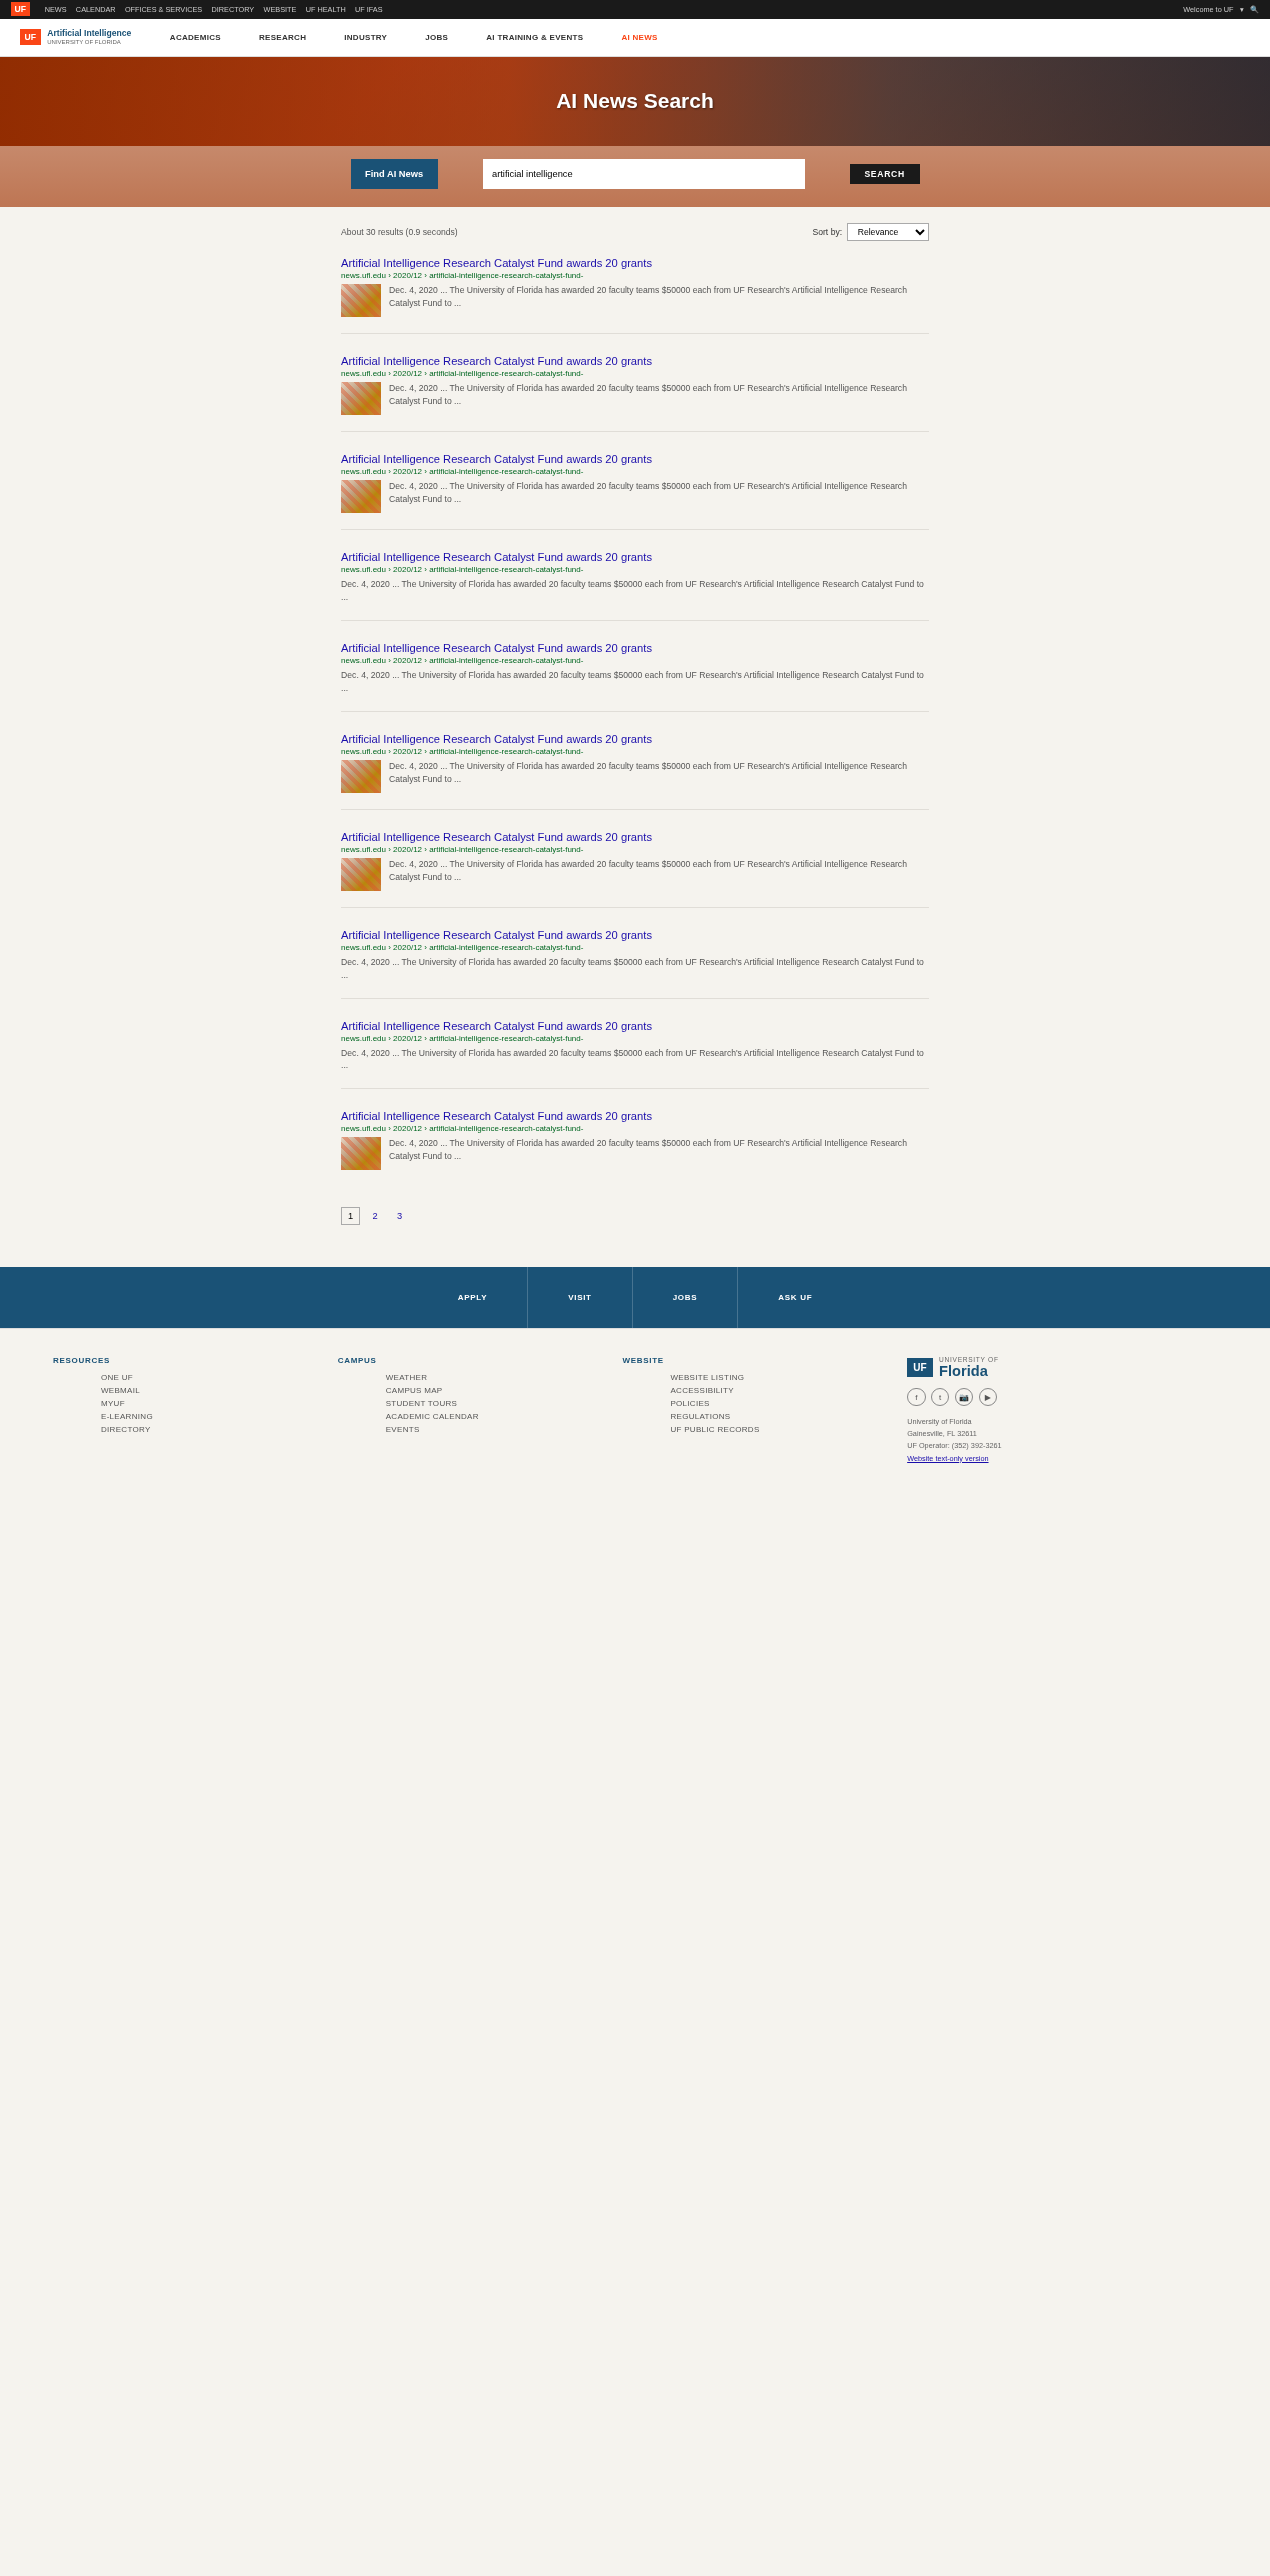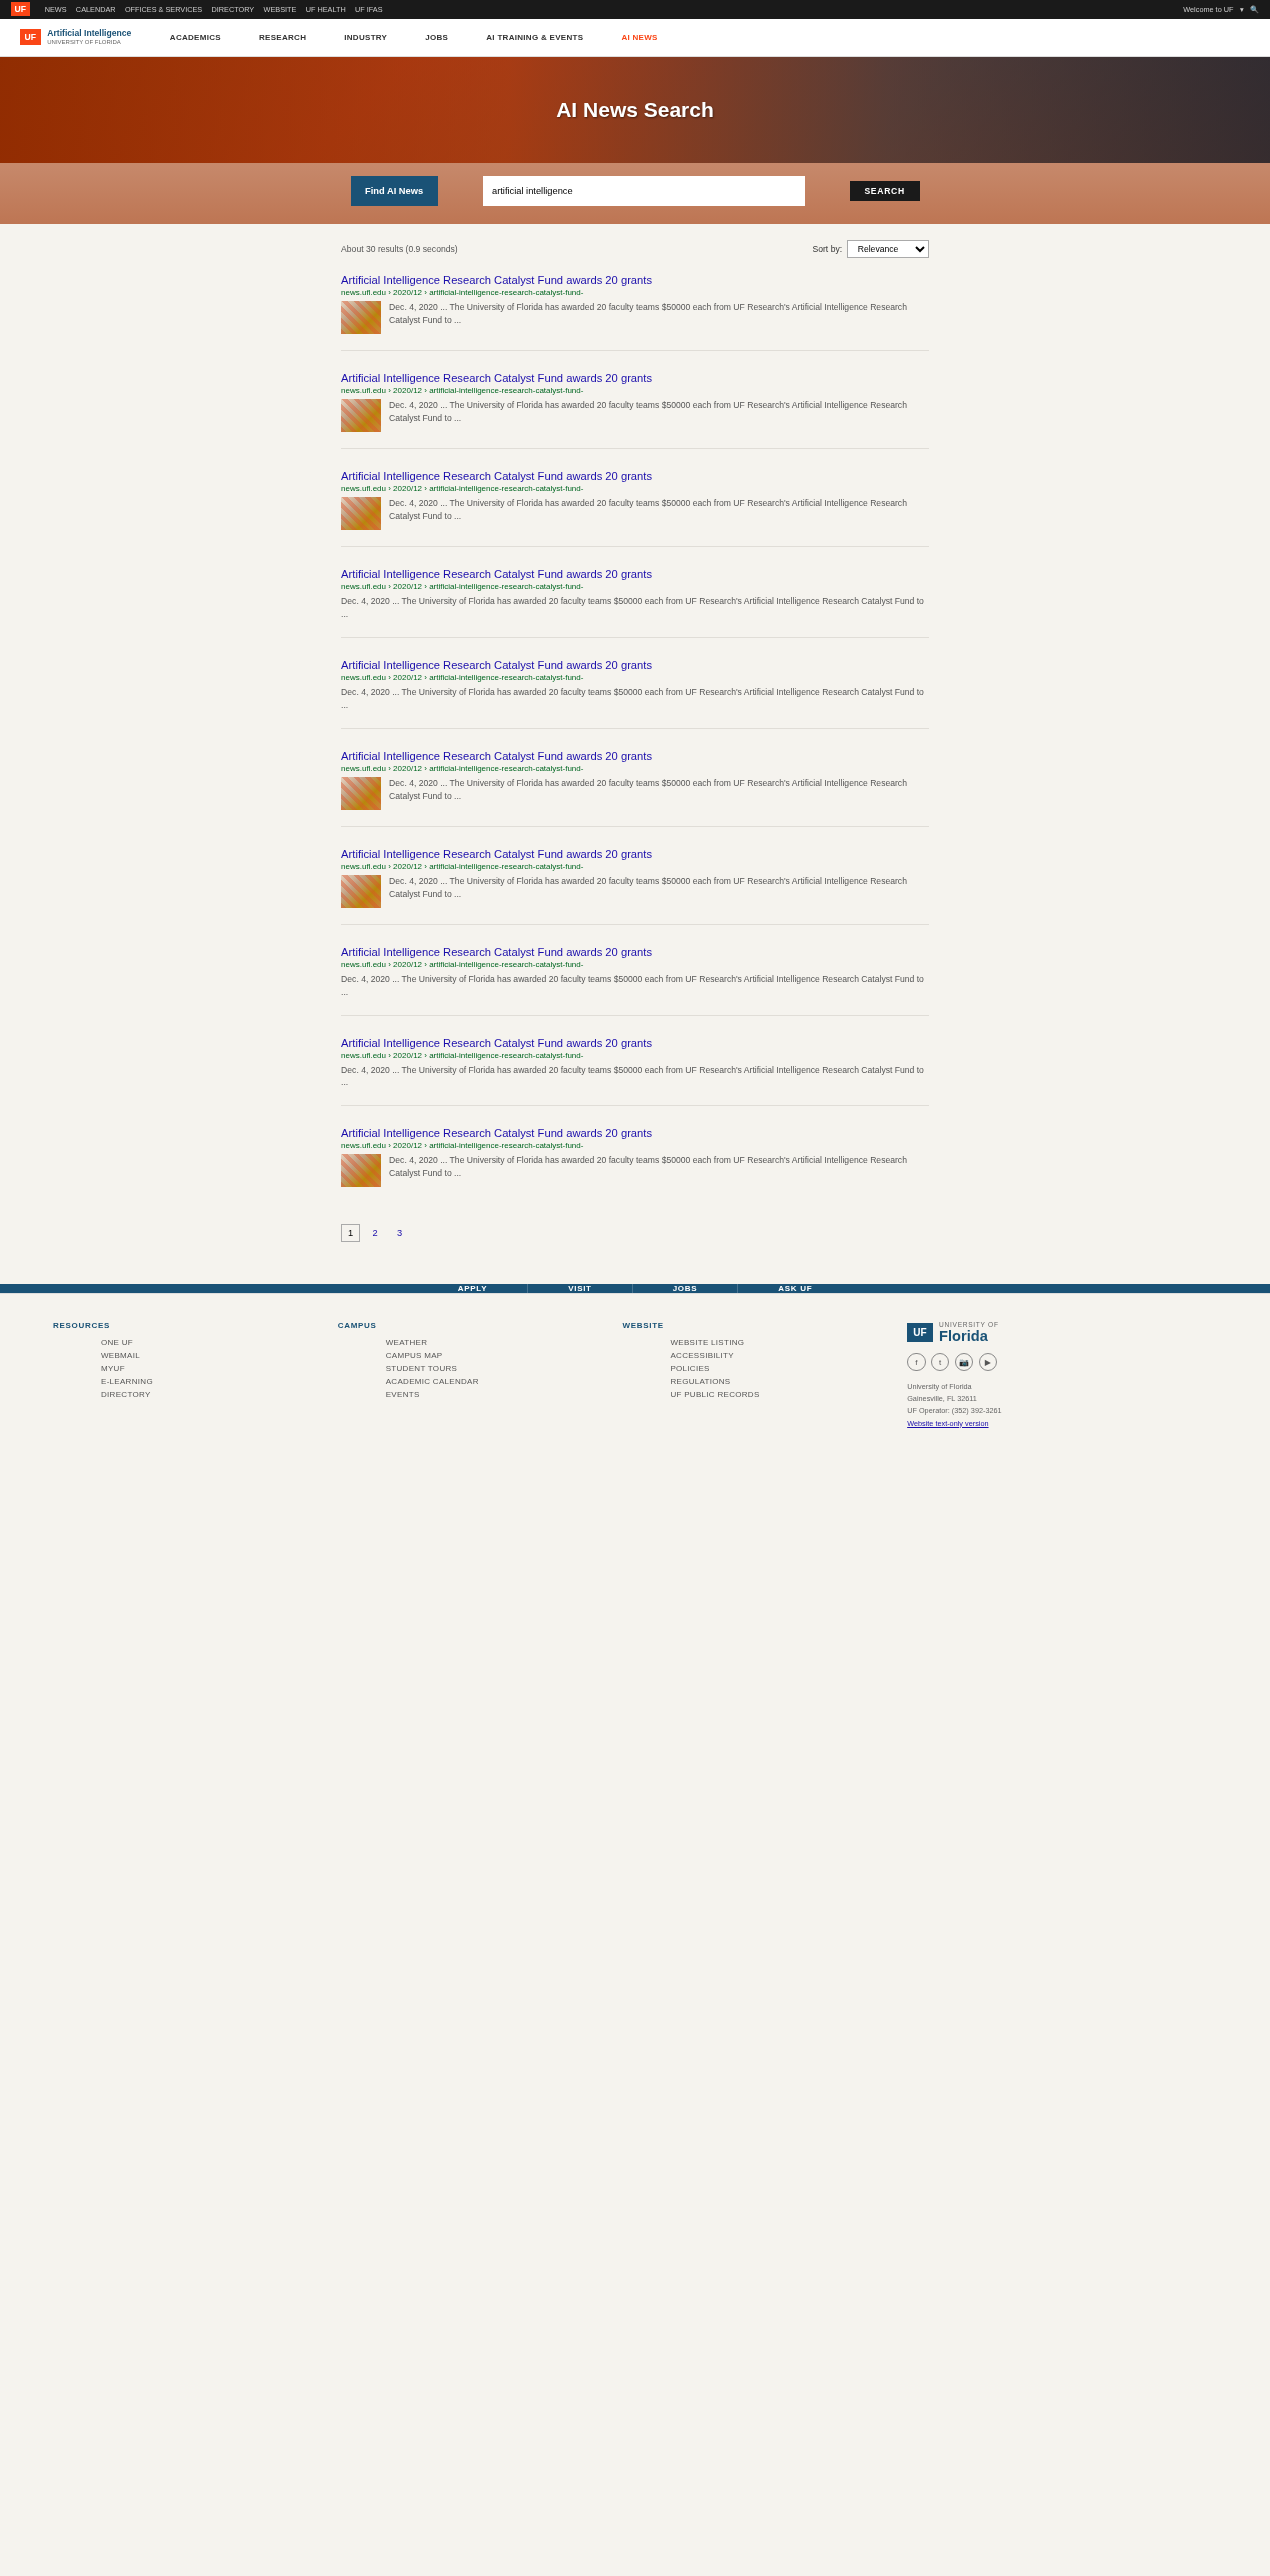--- a/index.html
+++ b/index.html
@@ -69,21 +69,21 @@
       text-decoration: none;
       cursor: pointer;
       letter-spacing: 0.3px;
     }
     .nav-item.active { color: #fa4616; }
 
     
     .hero {
       background: linear-gradient(rgba(180,60,0,0.6), rgba(180,60,0,0.7)),
                   linear-gradient(135deg, #8B4513 0%, #c0392b 30%, #2c3e50 70%, #1a252f 100%);
-      height: 106px;
+      height: 89px;
       display: flex;
       align-items: center;
       justify-content: center;
       position: relative;
       overflow: hidden;
     }
     .hero-title {
       color: white;
       font-size: 21px;
       font-weight: bold;
@@ -213,21 +213,21 @@
       display: flex;
       justify-content: center;
       gap: 0;
     }
     .footer-cta-btn {
       color: white;
       font-size: 8px;
       font-weight: bold;
       text-transform: uppercase;
       letter-spacing: 0.7px;
-      padding: 0 40px;
+      padding: 26px 40px;
       cursor: pointer;
       border: none;
       background: transparent;
       border-right: 0.7px solid rgba(255,255,255,0.2);
     }
     .footer-cta-btn:last-child { border-right: none; }
 
     
     .footer-main {
       background: #f5f3ee;

